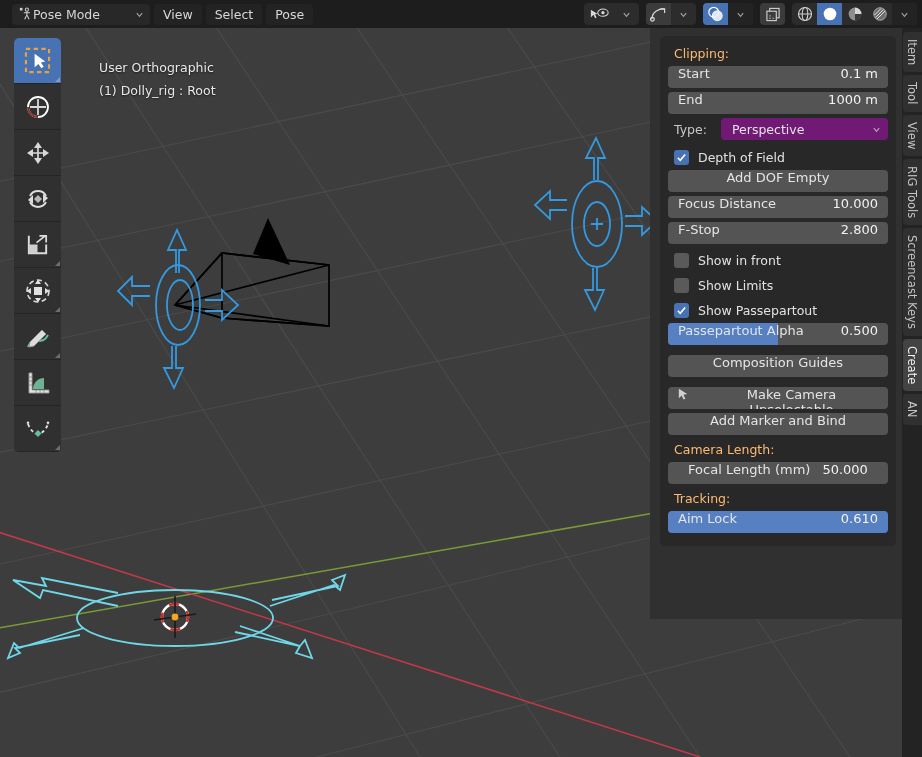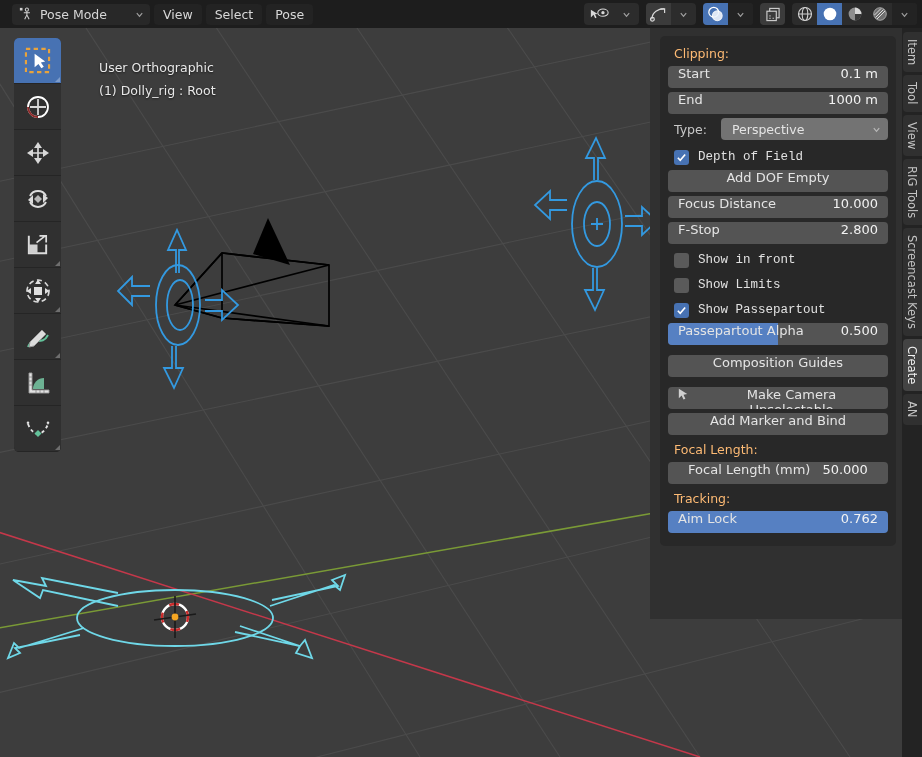--- a/index.html
+++ b/index.html
@@ -11,21 +11,21 @@
   }
   #app { position: relative; width: 922px; height: 757px; }
 
   
   .topbar {
     position: absolute; left: 0; top: 0; width: 922px; height: 28px;
     background: #1d1d1d;
     display: flex; align-items: center;
   }
   .mode-select {
-    display: flex; align-items: center; gap: 7px;
+    display: flex; align-items: center; 
     background: #282828; border-radius: 4px;
     height: 21px; margin-left: 12px; padding: 0 6px 0 7px;
     min-width: 138px;
   }
   .mode-select .lbl { color: #d6d6d6; font-size: 12.5px; flex: 1; }
   .chev { width: 9px; height: 9px; flex: none; opacity: .75; }
   .menu-btn {
     color: #d8d8d8; font-size: 12.5px; height: 21px;
     padding: 0 9px; display: flex; align-items: center;
     border-radius: 4px; background: #232323; margin-left: 4px;
@@ -117,29 +117,29 @@
   .row.full-accent { background: #5680c2; }
   .row.icon-left { padding-left: 8px; gap: 8px; }
   .row .ficon { width: 15px; margin-right: 6px; flex: none; opacity: .92; }
 
   .type-row {
     height: 22px; margin-bottom: 5px;
     display: flex; align-items: center;
   }
   .type-row .tl { color: #c8c8c8; font-size: 12.5px; width: 53px; padding-left: 6px; }
   .type-row .dd {
-    flex: 1; height: 22px; background: #737373; border-radius: 4px;
+    flex: 1; height: 22px; background: #701a75; border-radius: 4px;
     display: flex; align-items: center; padding: 0 7px 0 11px;
     color: #e4e4e4; font-size: 12.5px;
   }
   .type-row .dd span { flex: 1; }
 
   .chk-row {
     height: 24px; display: flex; align-items: center;
-    padding-left: 6px; margin-bottom: 1px; font-family: Liberation Mono, monospace;
+    padding-left: 6px; margin-bottom: 1px;
   }
   .cbox {
     width: 15px; height: 15px; border-radius: 3px;
     background: #5a5a5a; margin-right: 9px; flex: none;
     display: flex; align-items: center; justify-content: center;
   }
   .cbox.on { background: #4772b3; }
   .chk-row .ctxt { color: #e2e2e2; font-size: 12.5px; }
 
   
@@ -542,32 +542,32 @@
         <svg class="ficon" width="15" height="14" viewBox="0 0 16 15">
           <path d="M3 2 L3 12 L6 9 L8 13.5 L10 12.5 L8 8.3 L12 7.5 Z" fill="#dcdcdc"></path>
         </svg>
         <span class="nm" style="text-align:center">Make Camera Unselectable</span>
       </div>
 
       <div class="row center">
         <span class="nm">Add Marker and Bind</span>
       </div>
 
-      <div class="sect-label">Focal Length:</div>
+      <div class="sect-label">Camera Length:</div>
 
       <div class="row center">
         <span class="nm">Focal Length (mm)</span>
         <span class="vl" style="margin-left:12px">50.000</span>
       </div>
 
       <div class="sect-label">Tracking:</div>
 
       <div class="row full-accent">
         <span class="nm">Aim Lock</span>
-        <span class="vl">0.762</span>
+        <span class="vl">0.610</span>
       </div>
 
     </div>
   </div>
 
   <div class="tabs">
     <div class="tab">Item</div>
     <div class="tab">Tool</div>
     <div class="tab">View</div>
     <div class="tab">RIG Tools</div>

